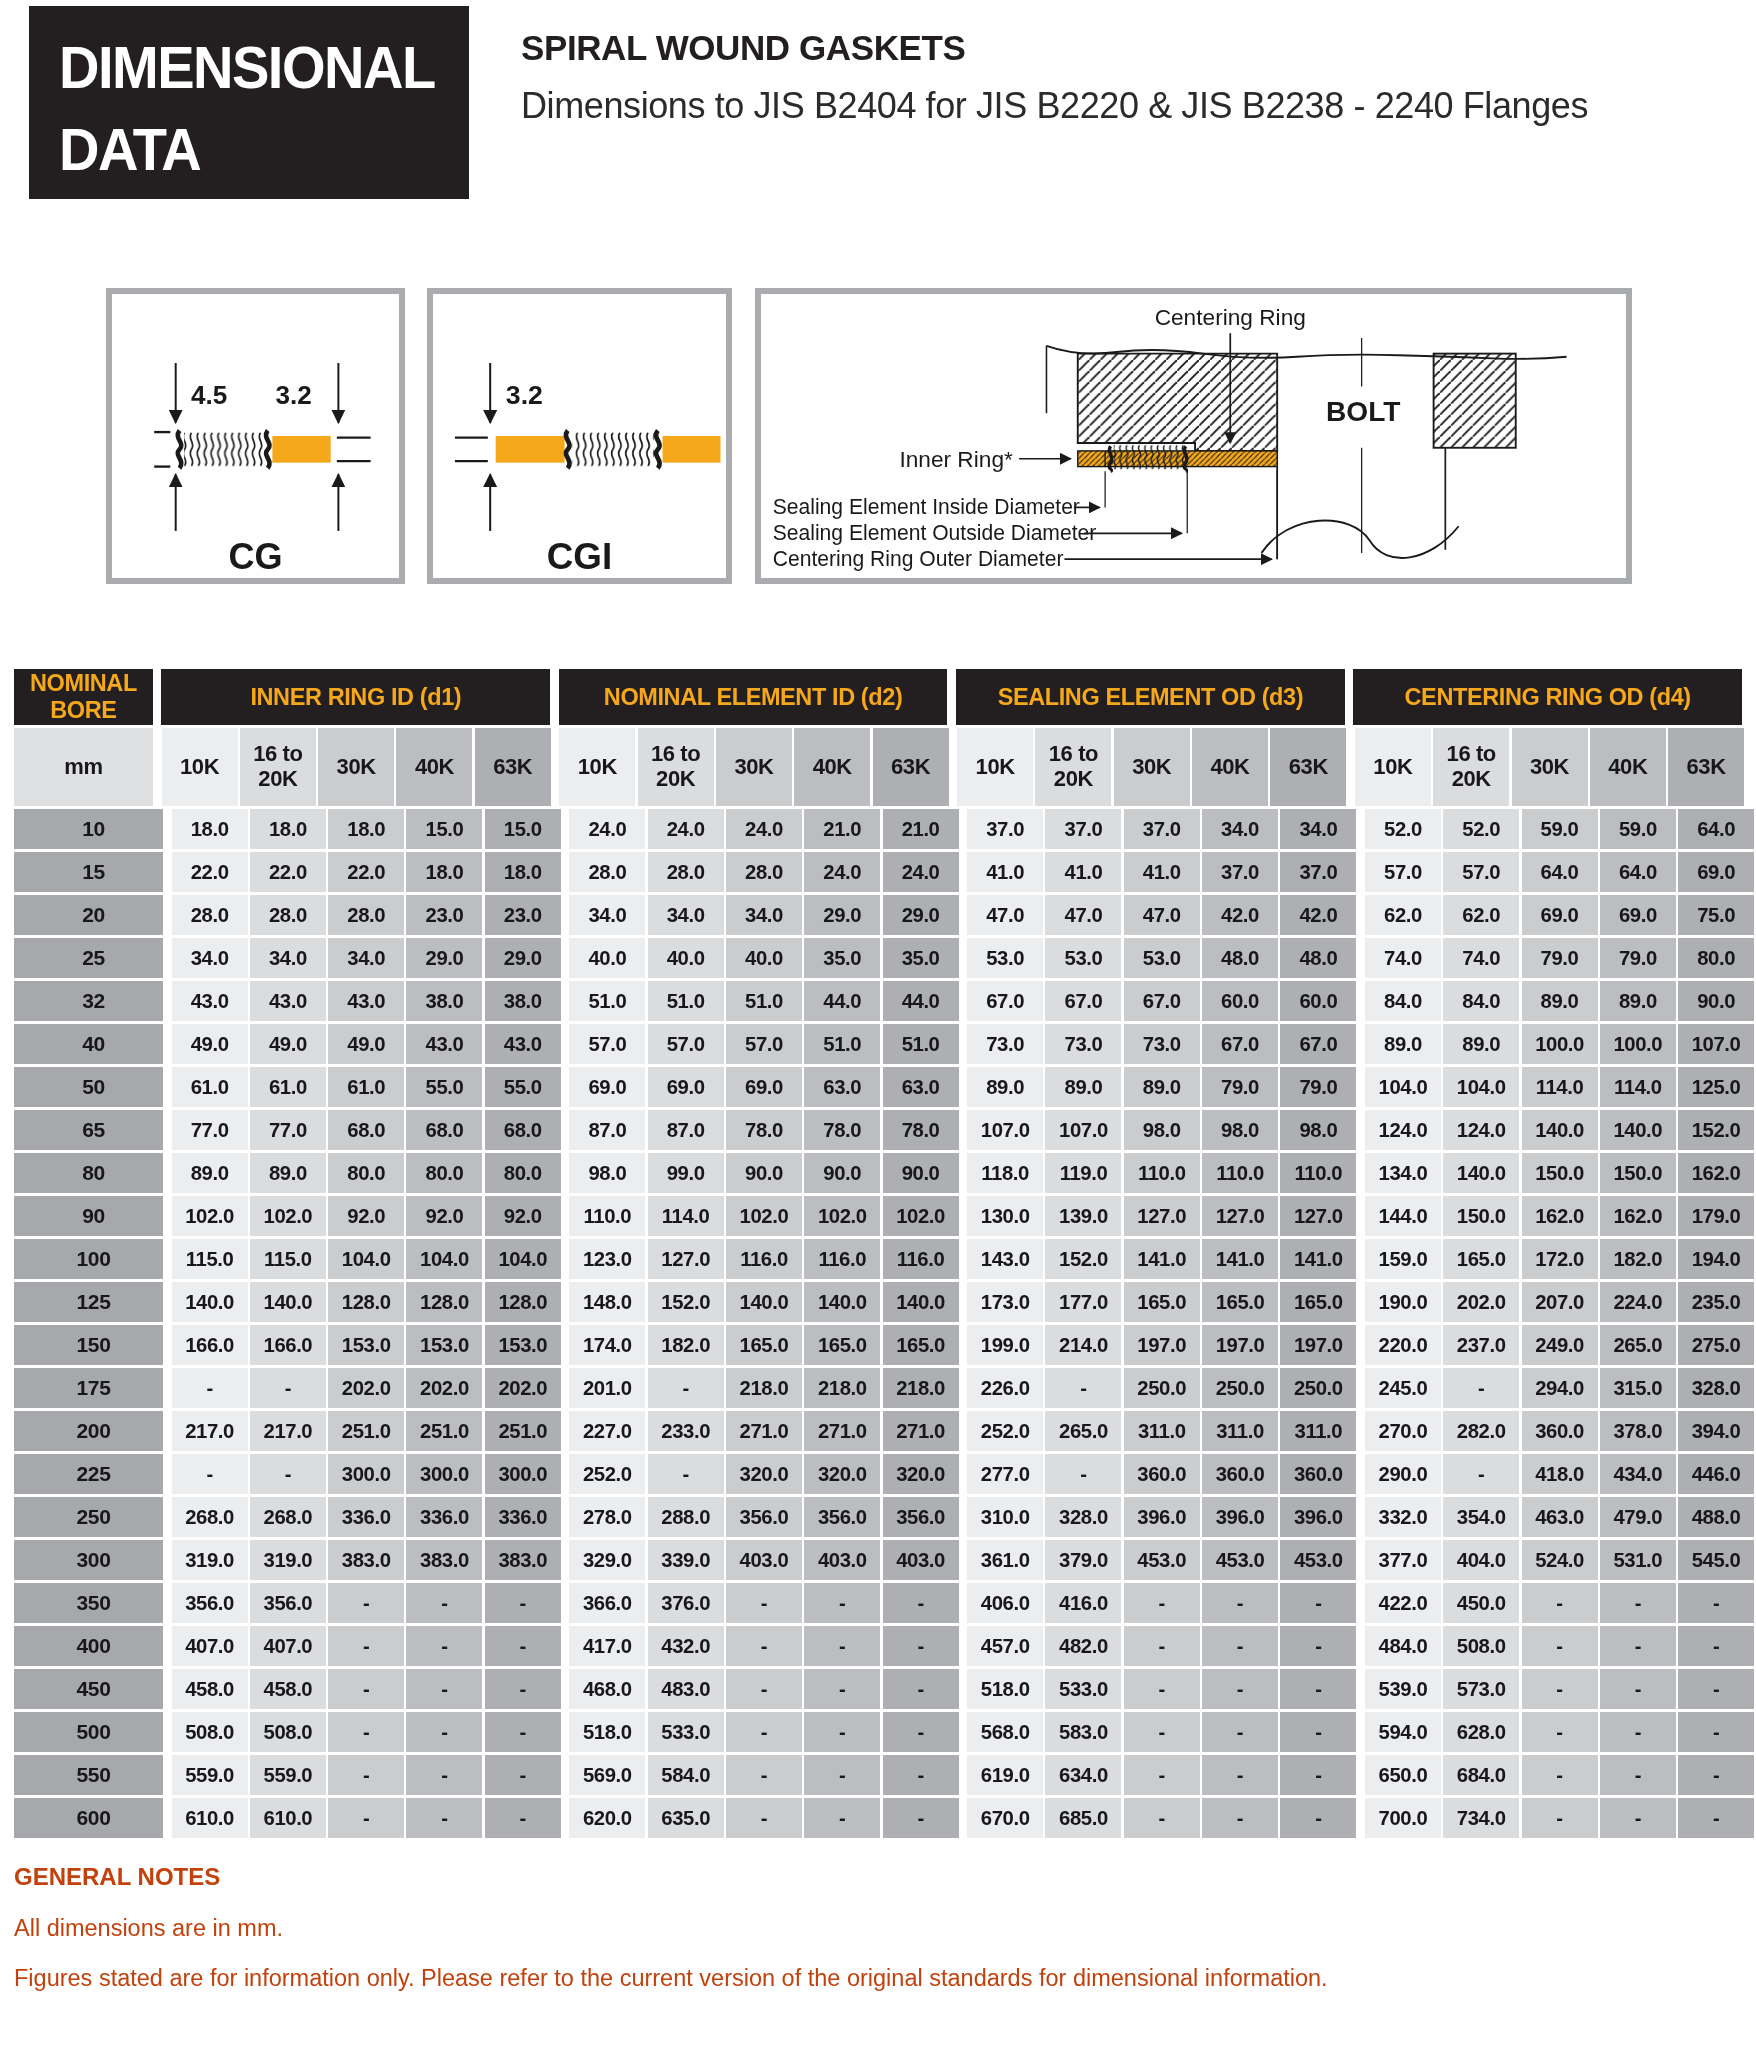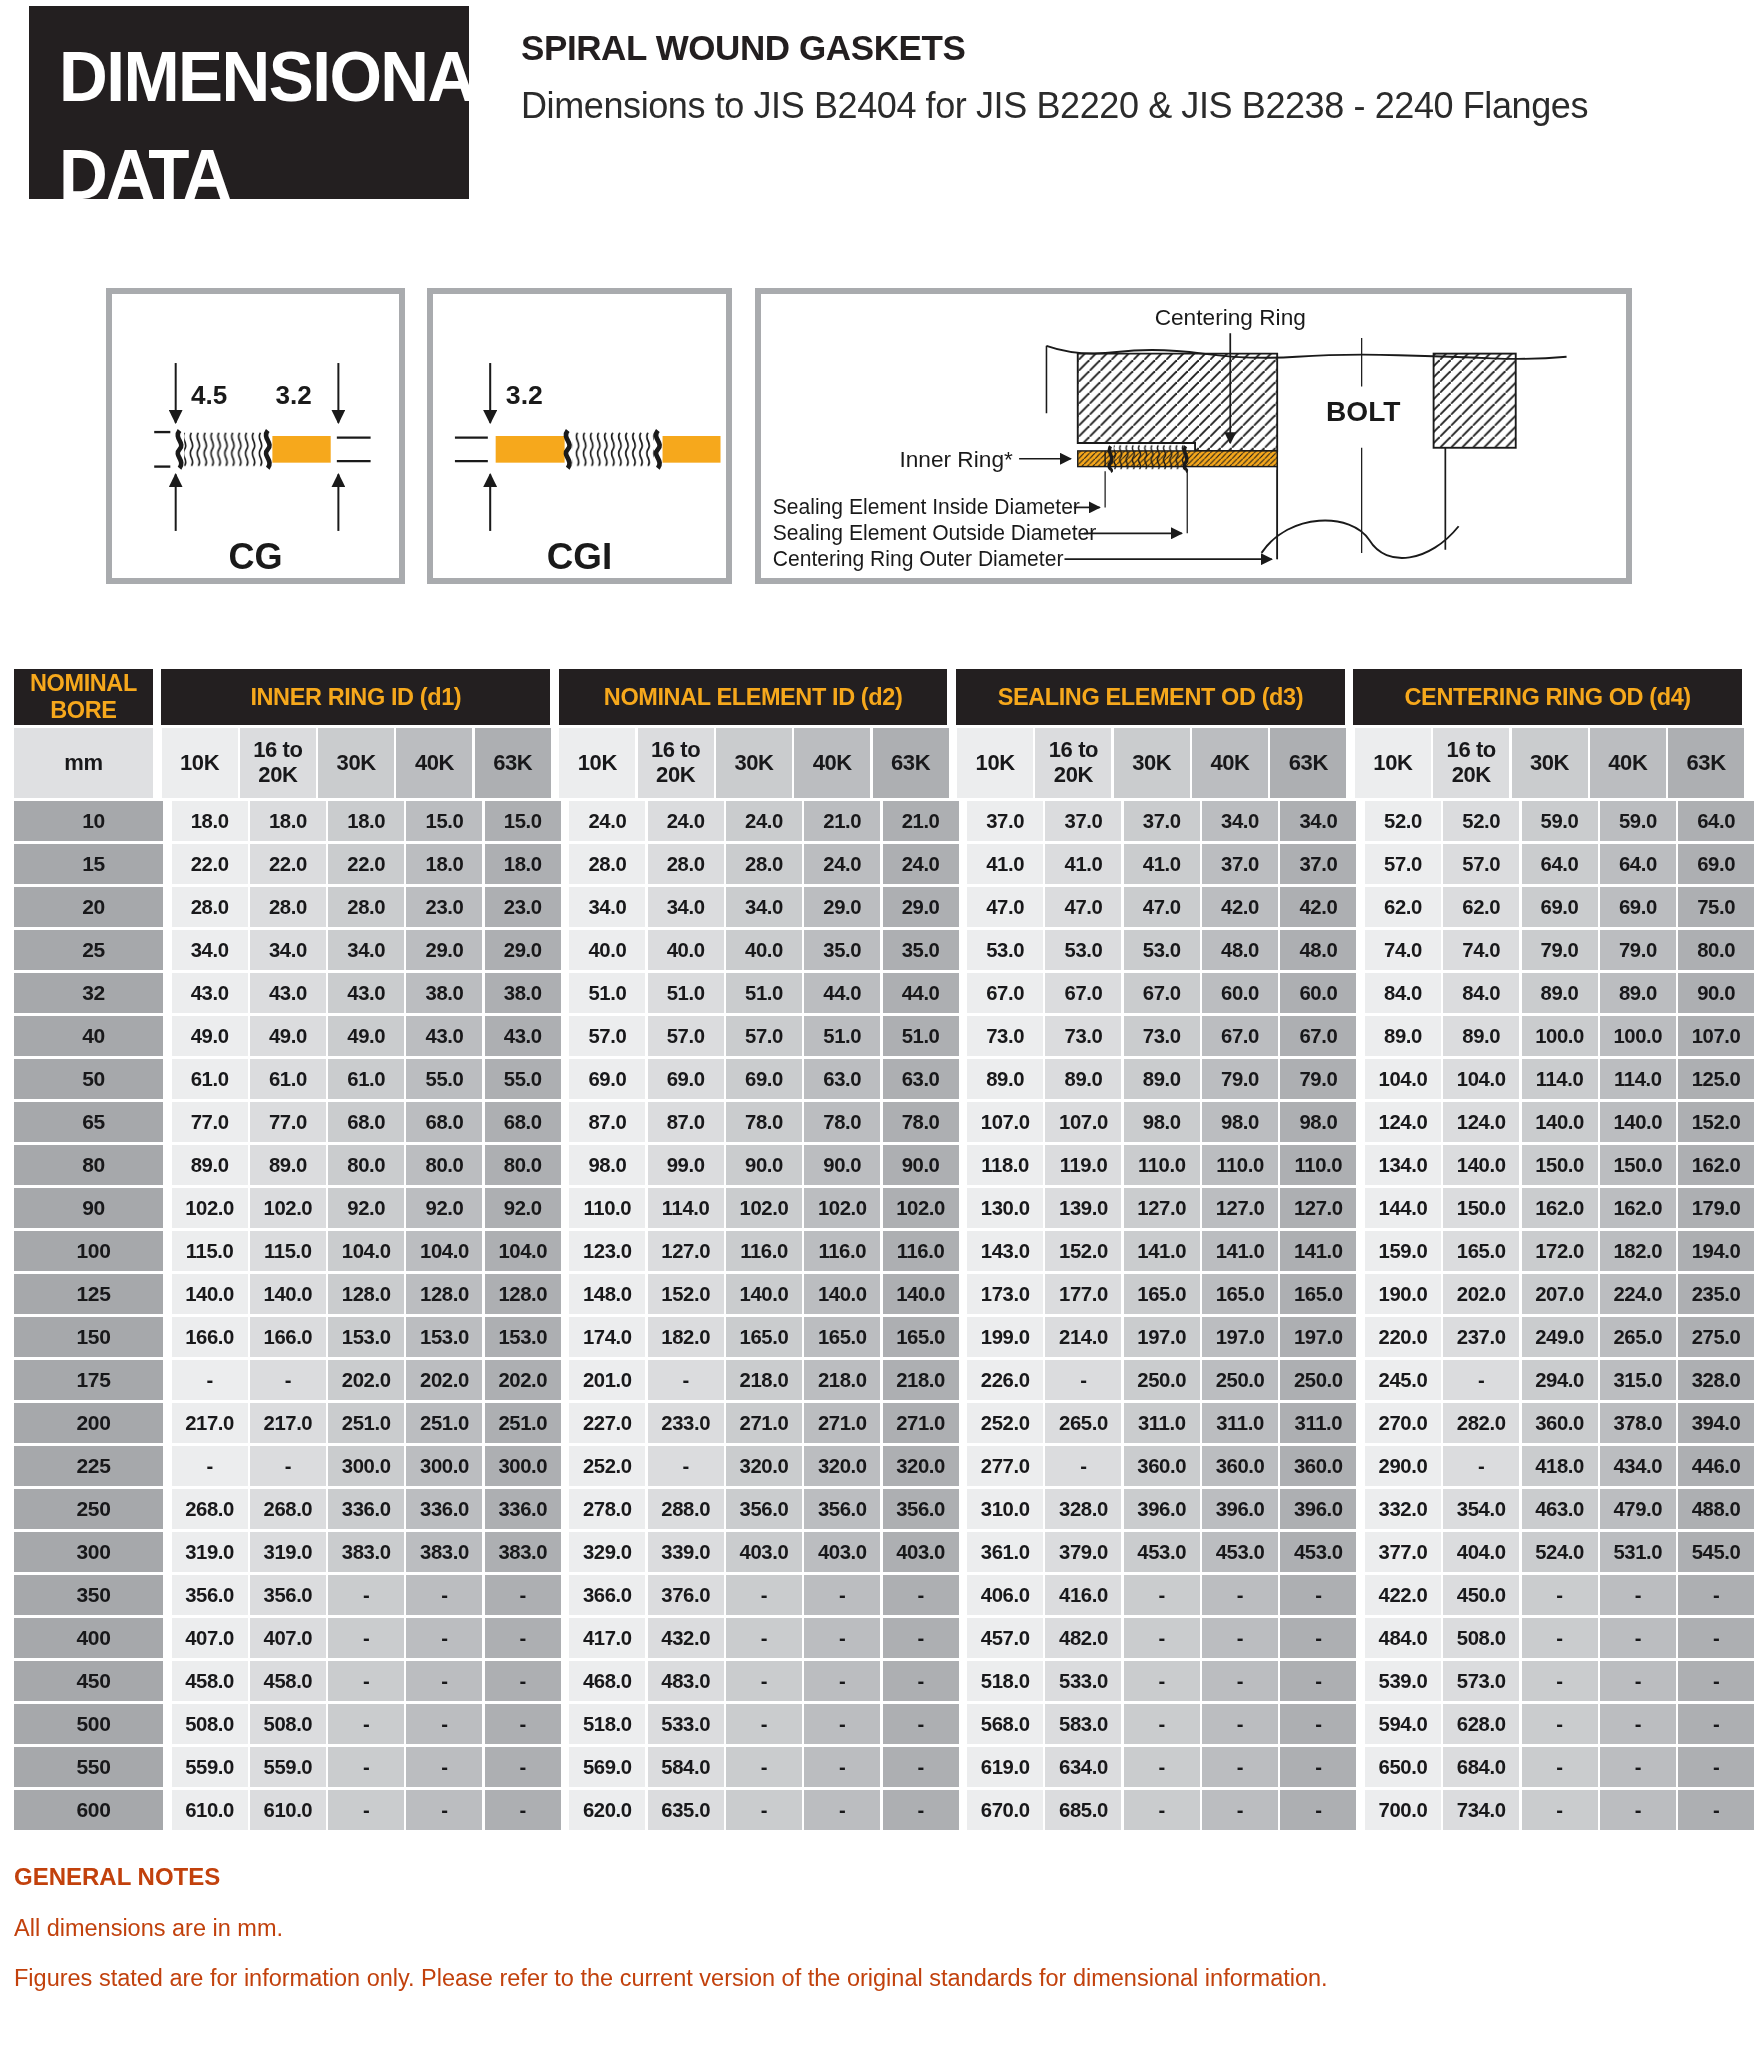--- a/index.html
+++ b/index.html
@@ -4,21 +4,21 @@
 <style>
   html,body{margin:0;padding:0;}
   body{
     width:1756px;height:2066px;position:relative;background:#ffffff;
     font-family:"Liberation Sans", sans-serif;color:#1a1a1a;overflow:hidden;
   }
   
   #badge{
     position:absolute;left:29px;top:6.3px;width:440px;height:193px;
     background:#231F20;color:#ffffff;
-    font-weight:bold;font-size:71px;line-height:1.38;letter-spacing:-1.6px;
+    font-weight:bold;font-size:59px;line-height:1.38;letter-spacing:-1.6px;
     padding:22px 0 0 30px;box-sizing:border-box;
     transform-origin:left top;
   }
   #badge .bline{transform:scaleX(.95);transform-origin:left;}
   #title-block{position:absolute;left:521px;top:28px;}
   #doc-title{font-size:35px;font-weight:bold;color:#231F20;letter-spacing:-0.4px;}
   #doc-subtitle{font-size:36px;font-weight:400;color:#2b2b2b;margin-top:17px;letter-spacing:-0.4px;}
   
   .dbox{position:absolute;top:288px;height:296px;border:6.3px solid #A9ABAE;background:#fff;box-sizing:border-box;}
   #box-cg{left:106px;width:299px;}
@@ -35,21 +35,21 @@
   }
   .bore-head{width:139px;text-align:center;}
   .ghead{width:389px;margin-left:8.6px;}
   .trow.subrow{margin-top:0.8px;}
   .cell{
     width:76px;margin-left:2.3px;height:40px;flex:none;
     display:flex;align-items:center;justify-content:center;
     font-size:20.3px;font-weight:600;color:#18181a;letter-spacing:-0.4px;
   }
   .cell.gstart{margin-left:8.6px;}
-  .cell.sub{height:70px;font-weight:bold;font-size:22px;text-align:center;line-height:1.12;padding:0 4.7px;box-sizing:border-box;}
+  .cell.sub{height:78px;font-weight:bold;font-size:22px;text-align:center;line-height:1.12;padding:0 4.7px;box-sizing:border-box;}
   .cell.unit{width:139px;margin-left:0;background:#DFE0E2;font-weight:bold;}
   .cell.bore{width:139px;margin-left:0;background:#A6A8AB;font-weight:bold;font-size:21px;padding-left:10px;}
   .s0{background:#ECEDEE;}
   .s1{background:#DBDCDE;}
   .s2{background:#CACCCE;}
   .s3{background:#BBBDC0;}
   .s4{background:#ADAFB2;}
   
   #notes{position:absolute;left:14px;top:1863px;color:#c2410c;}
   .note-title{font-weight:bold;font-size:24px;margin-top:0;}

